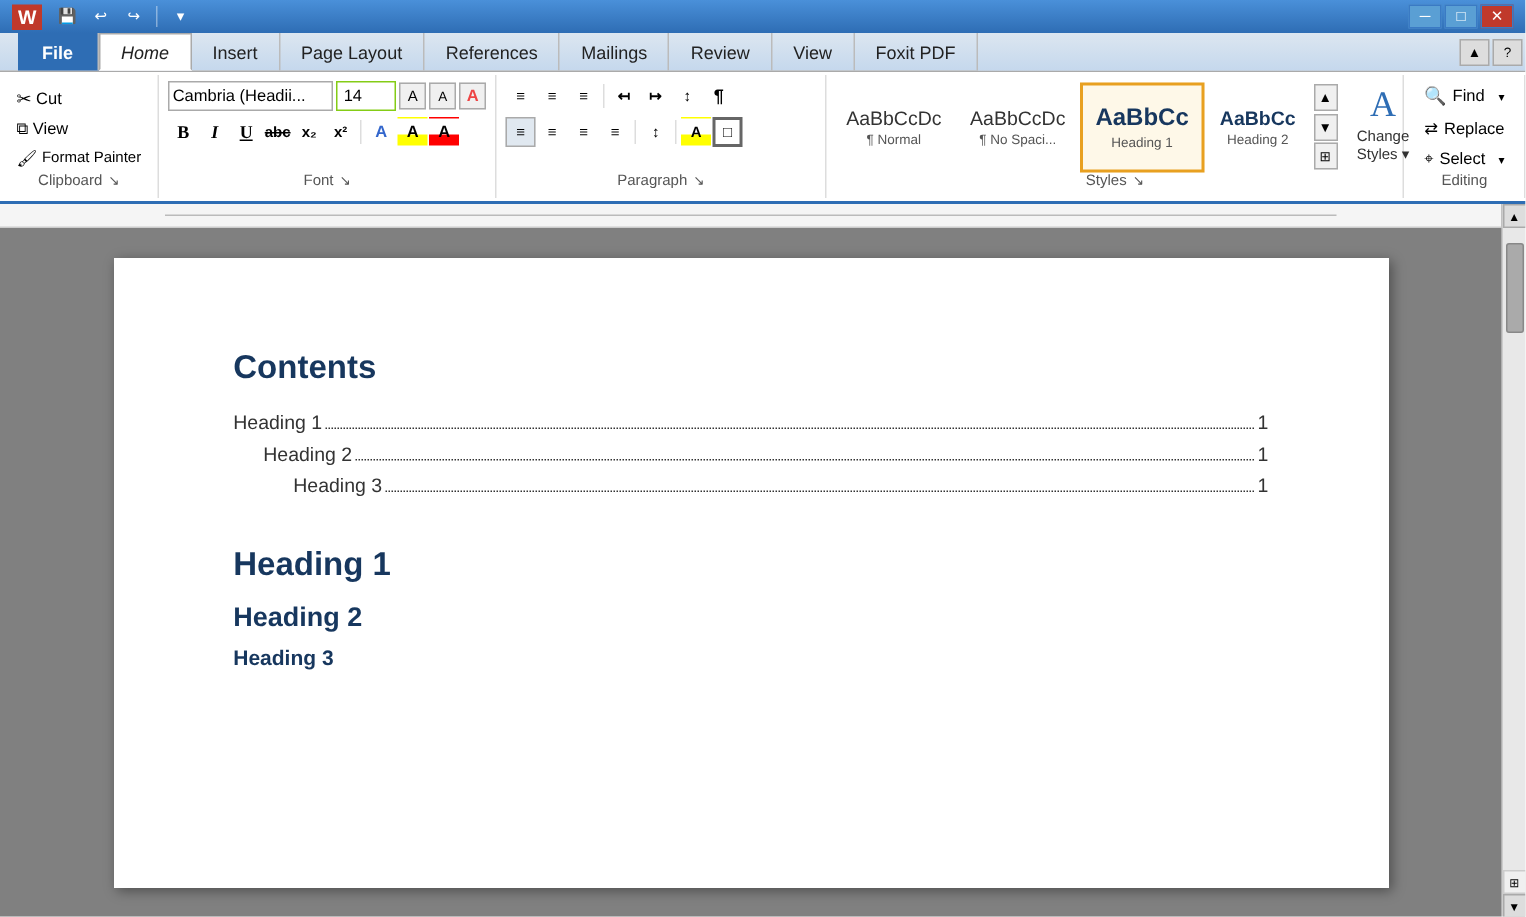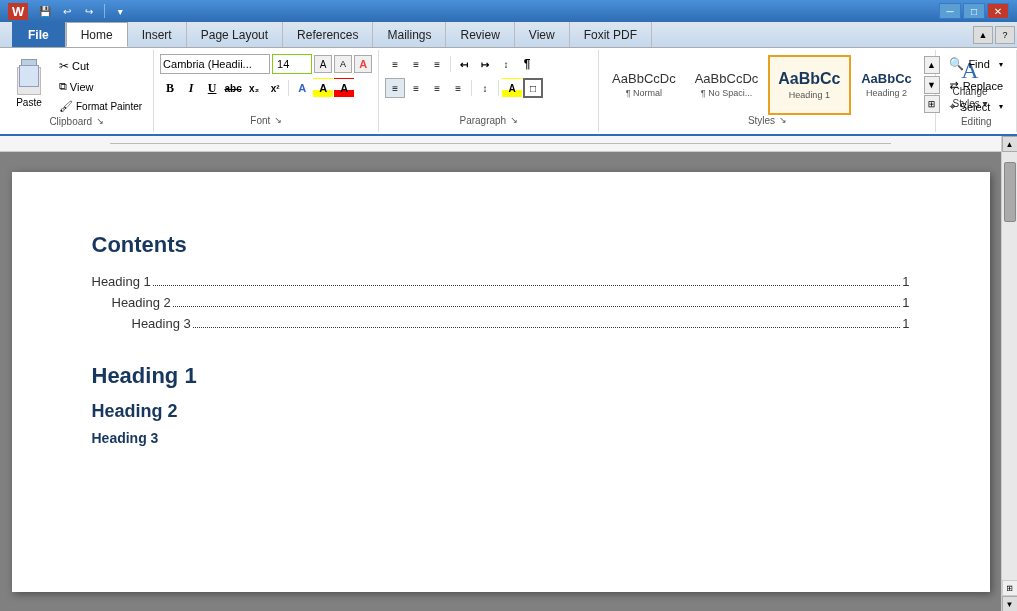--- a/index.html
+++ b/index.html
@@ -54,20 +54,21 @@
       font-weight: bold;
     }
     .ribbon-tab.active {
       background: #fff;
       border-top: 1px solid #aaa;
       border-left: 1px solid #aaa;
       border-right: 1px solid #aaa;
       border-bottom: 1px solid #fff;
       margin-bottom: -1px;
       z-index: 2;
+      font-style: italic;
     }
 
     
     .ribbon {
       background: #fff;
       border-bottom: 2px solid #2e6db4;
       display: flex;
       height: 88px;
       padding: 2px 0;
     }
@@ -186,21 +187,21 @@
       display: flex; align-items: center; gap: 4px;
       padding: 2px 6px;
       cursor: pointer;
       border: 1px solid transparent;
       font-size: 11px;
       width: 100%;
     }
     .qa-btn { width: 18px; height: 16px; color: white; font-size: 10px; cursor: pointer; display: flex; align-items: center; justify-content: center; }
     .document-page {
       background: white;
-      width: 978px;
+      width: 850px;
       min-height: 420px;
       margin: 20px auto;
       padding: 60px 80px;
       box-shadow: 2px 2px 8px rgba(0,0,0,0.4);
       position: relative;
     }
 
     .toc-title {
       color: #17375e;
       font-size: 22px;
@@ -290,30 +291,20 @@
   <div style="display:flex; align-items:center; padding:2px; background: linear-gradient(to bottom, #dce6f0, #c5d8ed);">
     <div style="width:20px; height:18px; background:#ddd; border:1px solid #aaa; cursor:pointer; display:flex; align-items:center; justify-content:center; font-size:9px;">▲</div>
     <div style="width:20px; height:18px; background:#ddd; border:1px solid #aaa; cursor:pointer; display:flex; align-items:center; justify-content:center; font-size:9px; margin-left:2px;">?</div>
   </div>
 </div>
 
 <div class="ribbon">
 
   <div class="ribbon-group clipboard-group" style="padding: 4px 6px;">
     <div class="ribbon-group-content">
-      <div class="paste-btn">
-        <div style="display:flex; flex-direction:column; align-items:center;">
-          <div style="position:relative; width:32px; height:38px;">
-            <div style="position:absolute; bottom:0; left:4px; width:24px; height:28px; background:#e8e8e8; border:1px solid #bbb;"></div>
-            <div style="position:absolute; top:2px; left:8px; width:16px; height:12px; background:#b8cfe4; border:1px solid #999; border-bottom:none;"></div>
-            <div style="position:absolute; top:8px; left:6px; width:20px; height:22px; background:#d4e4f4; border:1px solid #99b;"></div>
-          </div>
-          <span style="font-size:10px; margin-top:2px;">Paste</span>
-        </div>
-      </div>
       <div class="small-btns">
         <div class="small-btn">
           <span style="font-size:12px;">✂</span>
           <span>Cut</span>
         </div>
         <div class="small-btn">
           <span style="font-size:11px;">⧉</span>
           <span>View</span>
         </div>
         <div class="small-btn">

